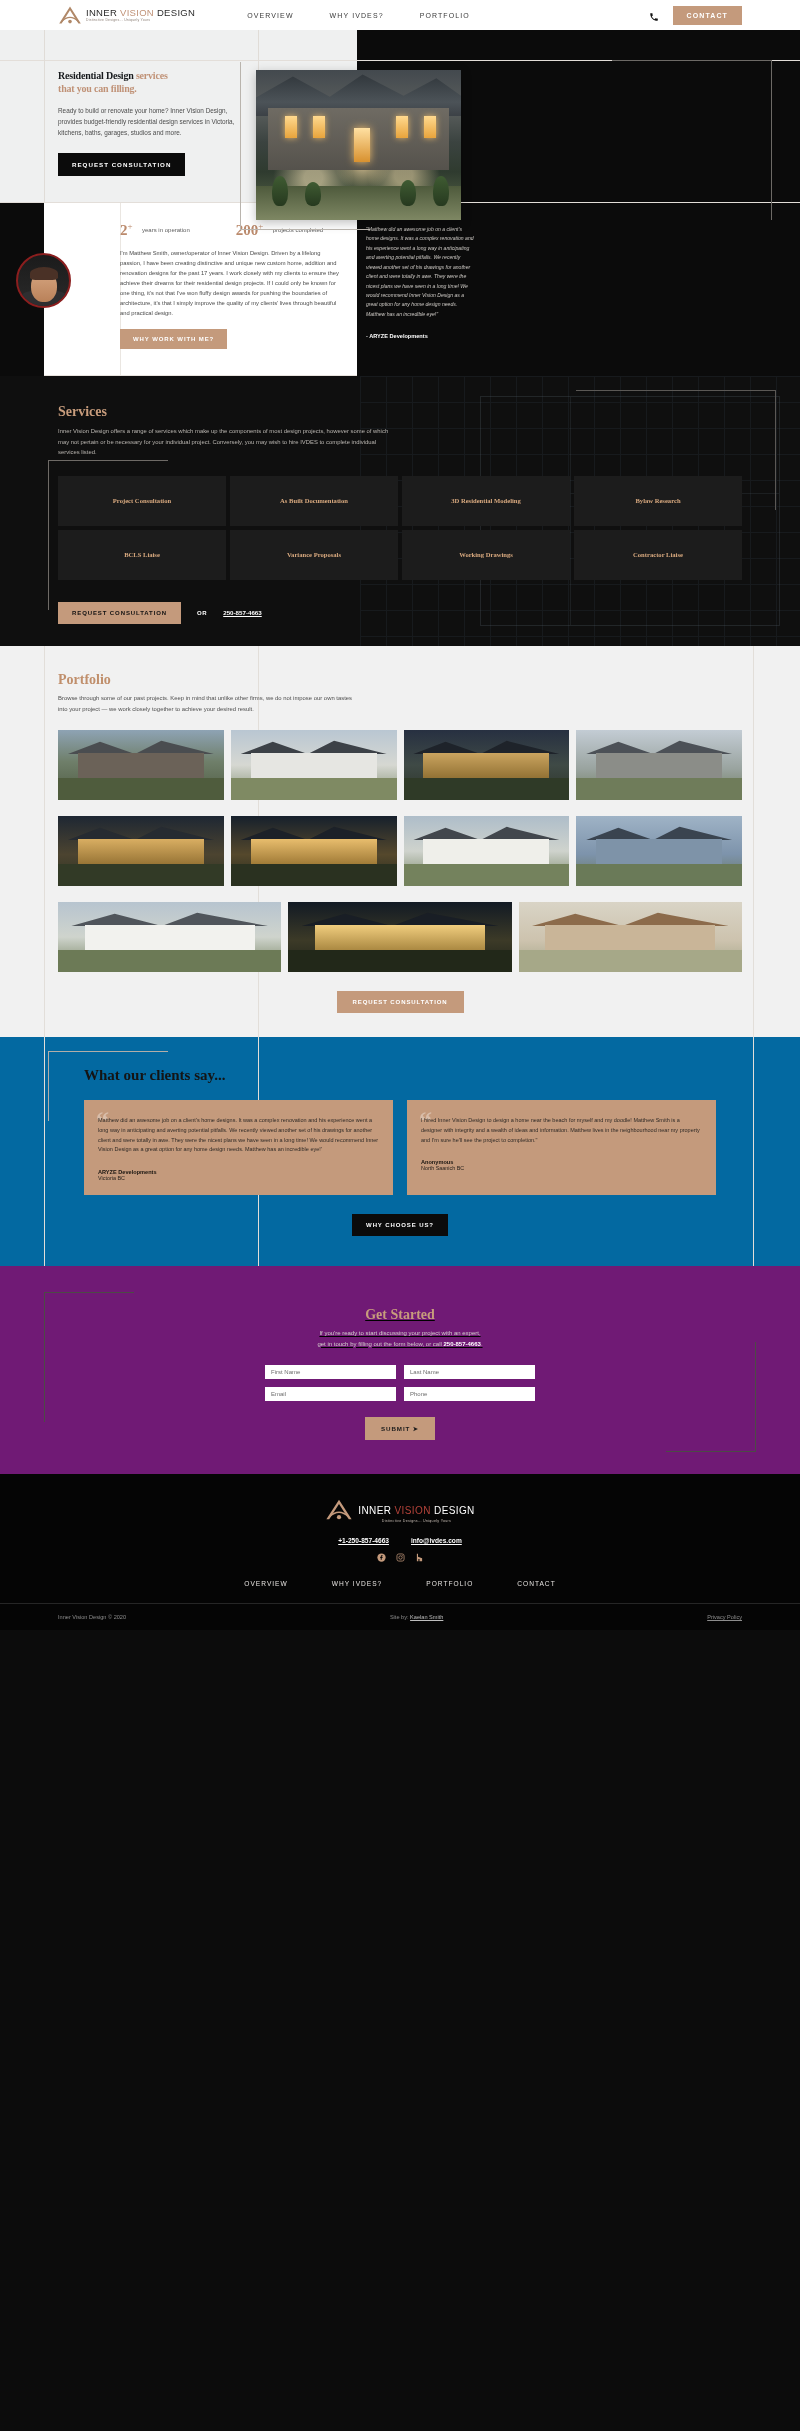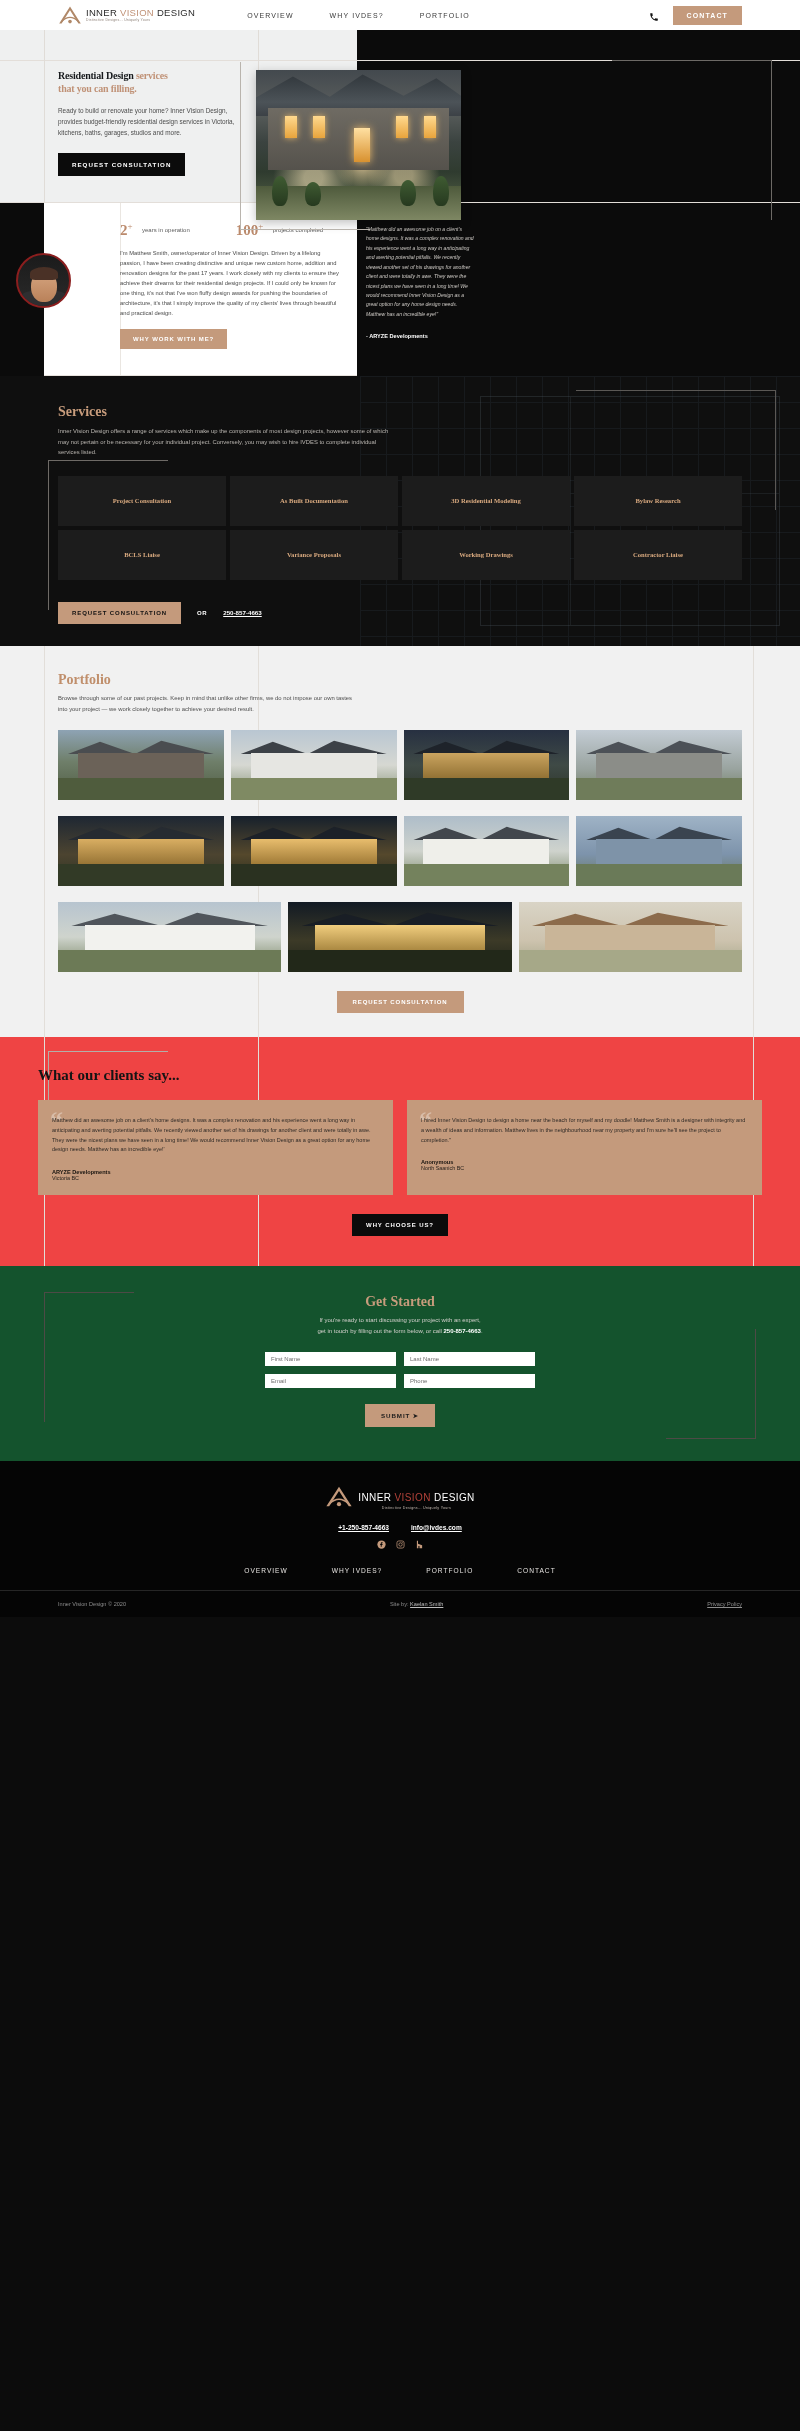--- a/index.html
+++ b/index.html
@@ -170,38 +170,38 @@
   .pf-grid { display: grid; grid-template-columns: repeat(4, 1fr); gap: 7px; margin-top: 16px; position: relative; z-index: 3;}
   .pf-grid.row3 { grid-template-columns: repeat(3, 1fr); }
   .thumb { height: 70px; background-size: cover; background-position: center; position: relative; overflow: hidden; }
   .thumb .ground { position: absolute; left: 0; right: 0; bottom: 0; height: 32%; }
   .thumb .house { position: absolute; left: 12%; right: 12%; bottom: 26%; height: 42%; }
   .thumb .roofk { position: absolute; left: 6%; right: 6%; bottom: 66%; height: 22%; clip-path: polygon(0 100%, 22% 20%, 46% 100%, 64% 14%, 100% 100%); }
   .pf-cta { text-align: center; margin-top: 18px; position: relative; z-index: 3;}
   .btn-tan3 { background: #c49a7c; color: #fff; font-size: 6px; font-weight: bold; letter-spacing: .9px; padding: 8px 16px; border: none; cursor: pointer; }
 
   
-  .clients { position: relative; background: #ef4444; padding: 30px 38px 30px; }
+  .clients { position: relative; background: #0369a1; padding: 30px 84px 30px; }
   .cl-vline { position: absolute; top: 0; bottom: 0; width: 1px; background: #e2ded9; }
   .cl-frame { position: absolute; left: 48px; top: 14px; width: 120px; height: 70px; border-left: 1px solid #b3aea8; border-top: 1px solid #b3aea8; }
   .cl-h2 { font-family: "Liberation Serif", serif; font-weight: bold; font-size: 15px; color: #141414; position: relative; z-index: 3;}
   .cl-grid { display: grid; grid-template-columns: 1fr 1fr; gap: 14px; margin-top: 16px; position: relative; z-index: 3;}
   .cl-card { background: #c49a7c; padding: 16px 14px 14px; position: relative; }
   .cl-card .qmark {
     position: absolute; left: 12px; top: 8px; font-family: "Liberation Serif", serif;
     font-size: 26px; line-height: 1; color: rgba(255,255,255,.35); font-weight: bold;
   }
   .cl-text { font-size: 5.5px; line-height: 1.75; color: #2f2a26; position: relative; z-index: 2;}
   .cl-name { font-size: 5.6px; font-weight: bold; color: #18140f; margin-top: 14px; }
   .cl-loc { font-size: 5.4px; color: #241f1a; }
   .cl-cta { text-align: center; margin-top: 18px; position: relative; z-index: 3;}
   .btn-dark2 { background: #0b0b0b; color: #fff; font-size: 6px; font-weight: bold; letter-spacing: .9px; padding: 8px 14px; border: none; cursor: pointer;}
 
   
-  .started { position: relative; background: #14532d; padding: 28px 58px 34px; text-align: center; }
+  .started { position: relative; background: #701a75; padding: 41px 58px 34px; text-align: center; text-decoration: underline; }
   .st-frame-l { position: absolute; left: 44px; top: 26px; width: 90px; height: 130px; border-left: 1px solid #4d4a46; border-top: 1px solid #4d4a46; }
   .st-frame-r { position: absolute; right: 44px; bottom: 22px; width: 90px; height: 110px; border-right: 1px solid #4d4a46; border-bottom: 1px solid #4d4a46; }
   .st-h2 { font-family: "Liberation Serif", serif; font-weight: bold; font-size: 14px; color: #c79c7c; position: relative; z-index: 3;}
   .st-p { font-size: 6px; line-height: 1.8; color: #d3d0cc; margin-top: 5px; position: relative; z-index: 3;}
   .st-p b { color: #fff; }
   .form { width: 270px; margin: 16px auto 0; position: relative; z-index: 3;}
   .frow { display: flex; gap: 8px; margin-bottom: 8px; }
   .finput { flex: 1; height: 14px; background: #fff; border: none; padding: 0 6px; font-size: 6px; color: #333; font-family: "Liberation Sans", sans-serif; }
   .finput::placeholder { color: #6d6d6d; }
   .btn-submit { background: #c49a7c; color: #1a1a1a; font-size: 6.2px; font-weight: bold; letter-spacing: .9px; padding: 8px 16px; border: none; cursor: pointer; margin-top: 8px; }
@@ -307,21 +307,21 @@
       <div class="face"></div>
       <div class="hair"></div>
     </div>
 
     <div class="stats">
       <div>
         <span class="stat-num"><span>2</span><sup>+</sup></span>
         <span class="stat-lbl">years in operation</span>
       </div>
       <div>
-        <span class="stat-num"><span>100</span><sup>+</sup></span>
+        <span class="stat-num"><span>200</span><sup>+</sup></span>
         <span class="stat-lbl">projects completed</span>
       </div>
     </div>
 
     <p class="about-p">I'm Matthew Smith, owner/operator of Inner Vision Design. Driven by a lifelong passion, I have been creating distinctive and unique new custom home, addition and renovation designs for the past 17 years. I work closely with my clients to ensure they achieve their dreams for their residential design projects. If I could only be known for one thing, it's not that I've won fluffy design awards for pushing the boundaries of architecture, it's that I simply improve the quality of my clients' lives through beautiful and practical design.</p>
     <button class="btn-tan">WHY WORK WITH ME?</button>
 
     <div class="quote-dark"></div>
     <div class="quote-box">
       <div class="quote-text">"Matthew did an awesome job on a client's home designs. It was a complex renovation and his experience went a long way in anticipating and averting potential pitfalls. We recently viewed another set of his drawings for another client and were totally in awe. They were the nicest plans we have seen in a long time! We would recommend Inner Vision Design as a great option for any home design needs. Matthew has an incredible eye!"</div>

